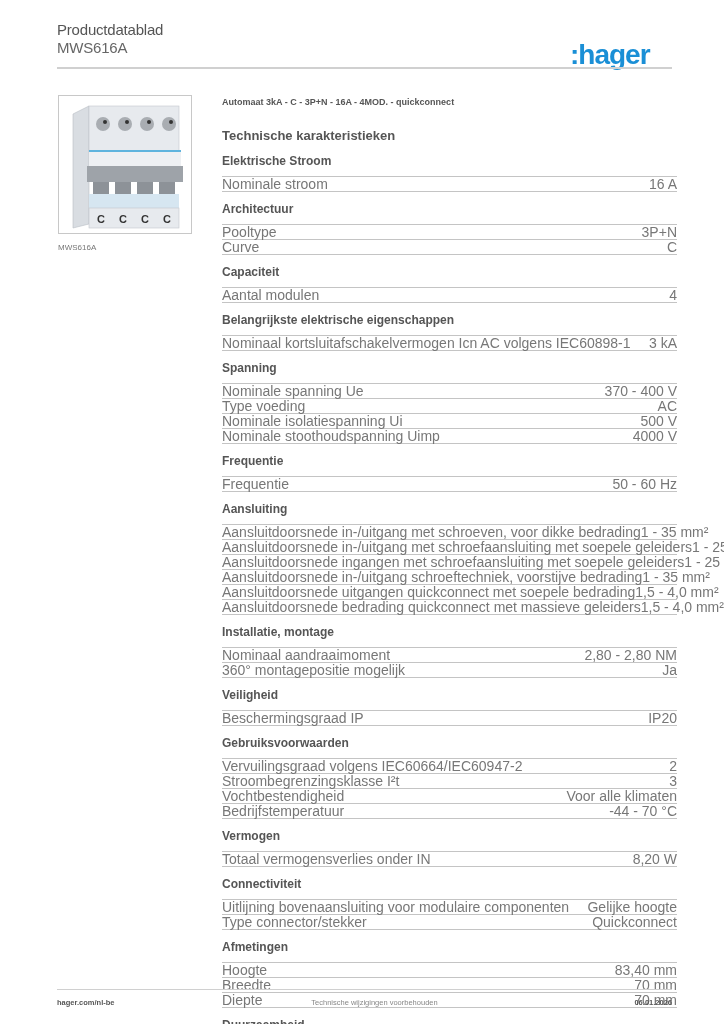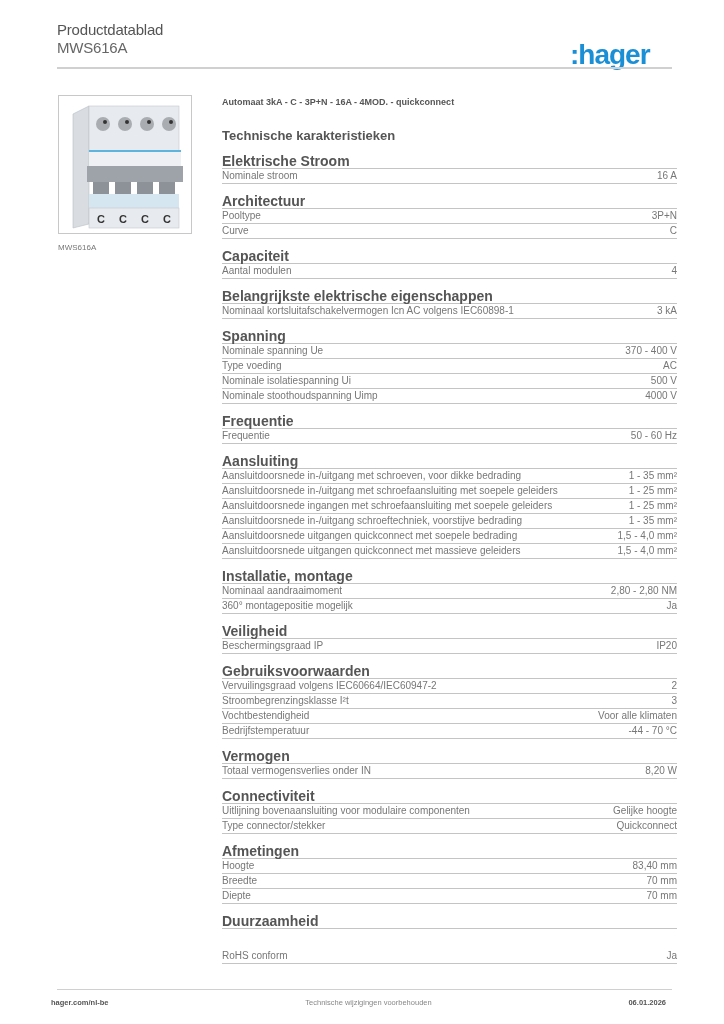--- a/index.html
+++ b/index.html
@@ -14,30 +14,30 @@
 
   .product-image { position: absolute; left: 58px; top: 95px; width: 132px; height: 137px;
                    border: 1px solid #c8c8c8; background: #fff; }
   .image-caption { position: absolute; left: 58px; top: 243px; font-size: 8px; color: #777; }
 
   .content { position: absolute; left: 222px; top: 95px; width: 455px; }
   .product-name { font-size: 9px; font-weight: bold; color: #555; height: 14px; line-height: 14px; }
   .tech-title { font-size: 13px; font-weight: bold; color: #555; margin-top: 20px; height: 14px; line-height: 14px; }
   .section { margin-top: 11px; }
   .section.first { margin-top: 12px; }
-  .section-title { font-size: 14px; font-weight: bold; color: #555; height: 12px; line-height: 12px;
-                   border-bottom: 1px solid #c4c4c4; padding-bottom: 1px; }
-  .row { display: flex; justify-content: space-between; font-size: 10px; color: #777;
+  .section-title { font-size: 12px; font-weight: bold; color: #555; height: 12px; line-height: 12px;
+                   border-bottom: 1px solid #c4c4c4; padding-bottom: 9px; }
+  .row { display: flex; justify-content: space-between; font-size: 14px; color: #777;
          height: 14px; line-height: 14px; border-bottom: 1px solid #c4c4c4; }
   .row .val { text-align: right; white-space: nowrap; }
   .row .lbl { white-space: nowrap; }
   .section.gap-extra .section-title { margin-bottom: 20px; }
 
   .footer-rule { position: absolute; left: 57px; top: 989px; width: 615px; height: 1px; background: #d0d0d0; }
-  .footer { position: absolute; left: 51px; top: 998px; width: 615px; display: flex;
+  .footer { position: absolute; left: 57px; top: 998px; width: 615px; display: flex;
             justify-content: space-between; font-size: 7.5px; }
   .footer .left { font-weight: bold; color: #555; }
   .footer .mid { color: #888; }
   .footer .right { font-weight: bold; color: #555; }
 </style>
 </head>
 <body>
 
 <div class="header">
   <div class="doc-title">Productdatablad</div>
@@ -161,21 +161,21 @@
         </div>
         <div class="row">
           <span class="lbl">Aansluitdoorsnede in-/uitgang schroeftechniek, voorstijve bedrading</span>
           <span class="val">1 - 35 mm²</span>
         </div>
         <div class="row">
           <span class="lbl">Aansluitdoorsnede uitgangen quickconnect met soepele bedrading</span>
           <span class="val">1,5 - 4,0 mm²</span>
         </div>
         <div class="row">
-          <span class="lbl">Aansluitdoorsnede uitgangen quickconnect met massieve geleiders</span>
+          <span class="lbl">Aansluitdoorsnede bedrading quickconnect met massieve geleiders</span>
           <span class="val">1,5 - 4,0 mm²</span>
         </div>
       </div>
       <div class="section">
         <div class="section-title">Installatie, montage</div>
         <div class="row">
           <span class="lbl">Nominaal aandraaimoment</span>
           <span class="val">2,80 - 2,80 NM</span>
         </div>
         <div class="row">

